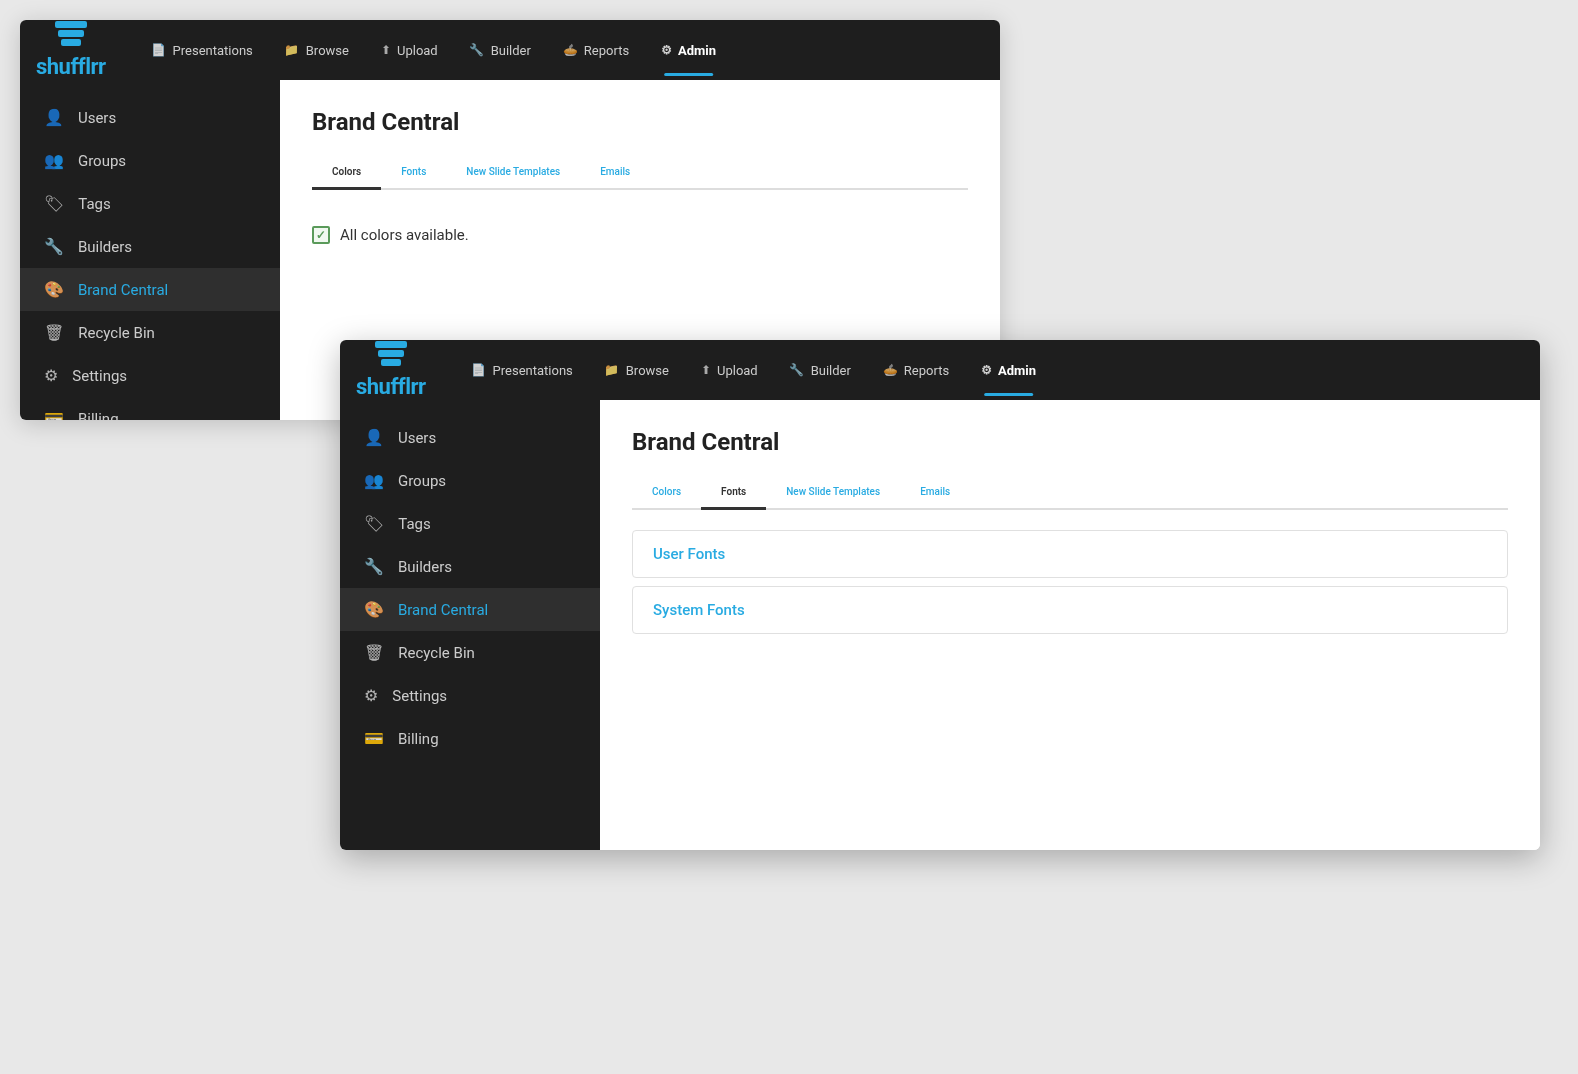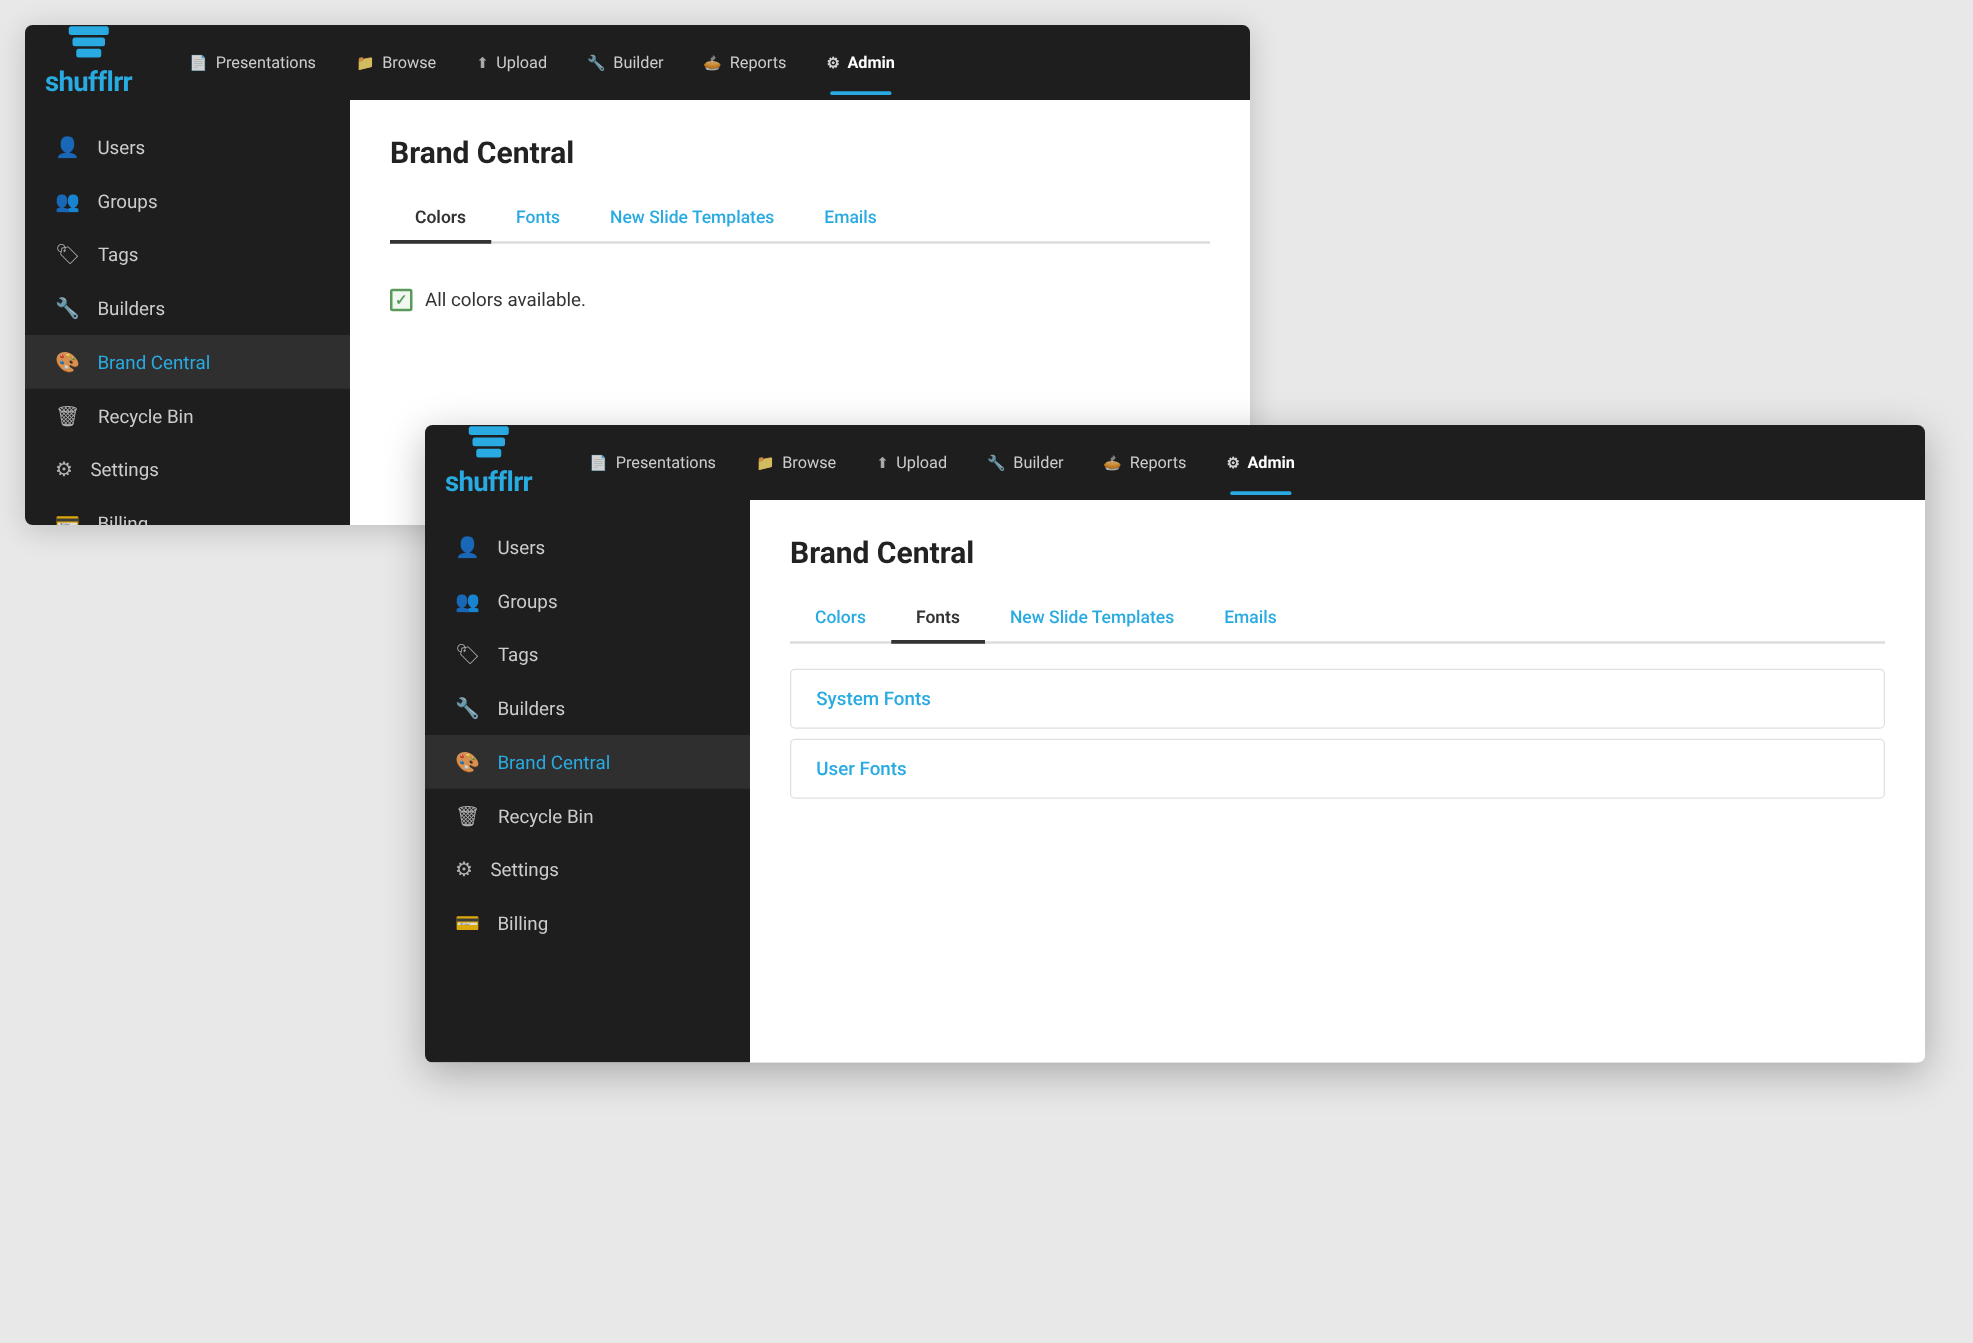--- a/index.html
+++ b/index.html
@@ -149,21 +149,21 @@
     }
 
     
     .tabs {
       display: flex;
       border-bottom: 2px solid #ddd;
       margin-bottom: 20px;
     }
     .tab {
       padding: 10px 20px;
-      font-size: 14px;
+      font-size: 10px;
       cursor: pointer;
       color: #29abe2;
       border-bottom: 3px solid transparent;
       margin-bottom: -2px;
       font-weight: 500;
     }
     .tab.active {
       color: #333;
       border-bottom: 3px solid #333;
       font-weight: 600;
@@ -426,22 +426,22 @@
           </div>
           <div class="tab">
             <span>New Slide Templates</span>
           </div>
           <div class="tab">
             <span>Emails</span>
           </div>
         </div>
         <div class="fonts-content">
           <div class="font-row">
+            <span>User Fonts</span>
+          </div>
+          <div class="font-row">
             <span>System Fonts</span>
-          </div>
-          <div class="font-row">
-            <span>User Fonts</span>
           </div>
         </div>
       </div>
     </main>
   </div>
 </div>
 
 </body></html>

